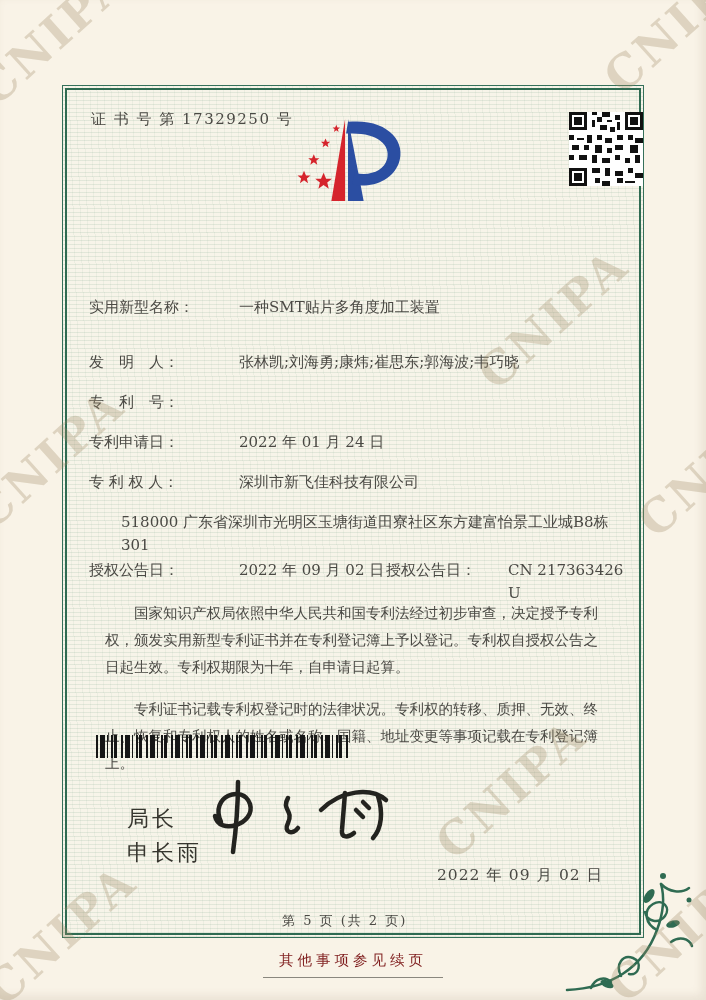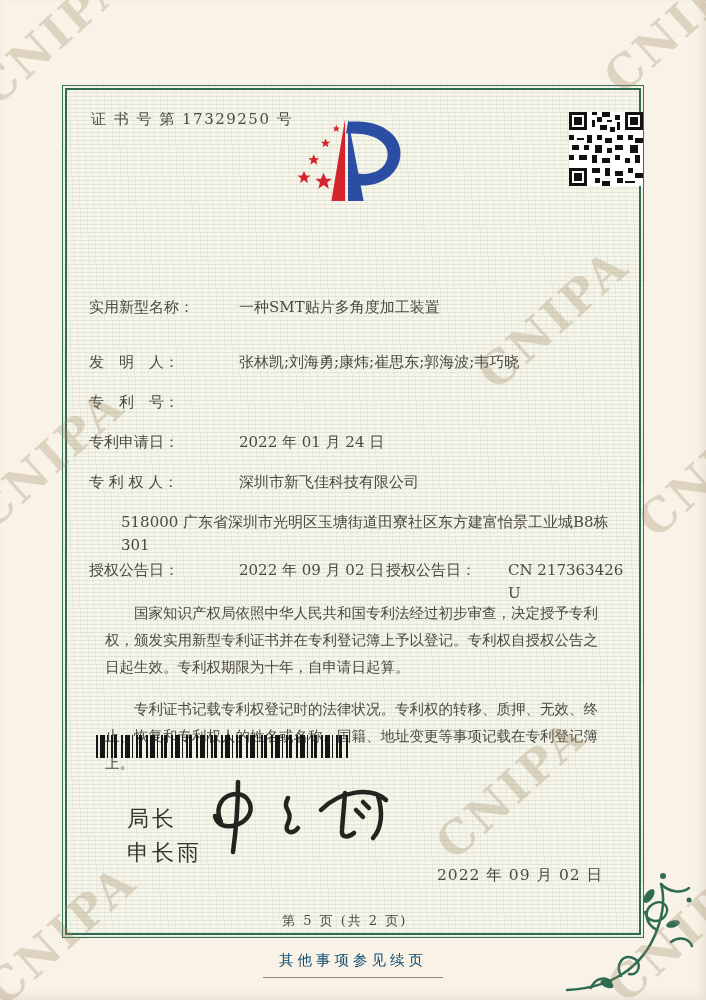--- a/index.html
+++ b/index.html
@@ -37,21 +37,21 @@
     background:repeating-linear-gradient(90deg,#161616 0 2px,transparent 2px 4px,#161616 4px 9px,
       transparent 9px 11px,#161616 11px 12px,transparent 12px 15px,#161616 15px 17px,
       transparent 17px 18px,#161616 18px 21px,transparent 21px 25px);}
   .role{position:absolute;left:64px;top:718px;font-size:22px;letter-spacing:3px;color:#37362f;}
   .name{position:absolute;left:64px;top:752px;font-size:22px;letter-spacing:3px;color:#37362f;}
   .sig{position:absolute;left:130px;top:692px;width:215px;height:80px;}
   .issue-date{position:absolute;left:374px;top:779px;font-size:15.5px;letter-spacing:1px;}
   .page-ind{position:absolute;left:219px;top:826px;font-size:13px;letter-spacing:2px;}
   .flourish{position:absolute;left:498px;top:786px;width:132px;height:132px;overflow:visible;}
   .footer{position:absolute;left:0;top:951px;width:706px;text-align:center;z-index:2;
-          font-size:14.5px;letter-spacing:4px;color:#0c4a6e;}
+          font-size:14.5px;letter-spacing:4px;color:#7f1d1d;}
   .footer-line{position:absolute;left:263px;top:977px;width:180px;height:1px;background:#8a877e;z-index:2;}
 </style>
 </head>
 <body>
 
 <div class="page">
 
   <span class="wm wm1">CNIPA</span>
   <span class="wm wm2">CNIPA</span>
   <span class="wm wm3">CNIPA</span>

